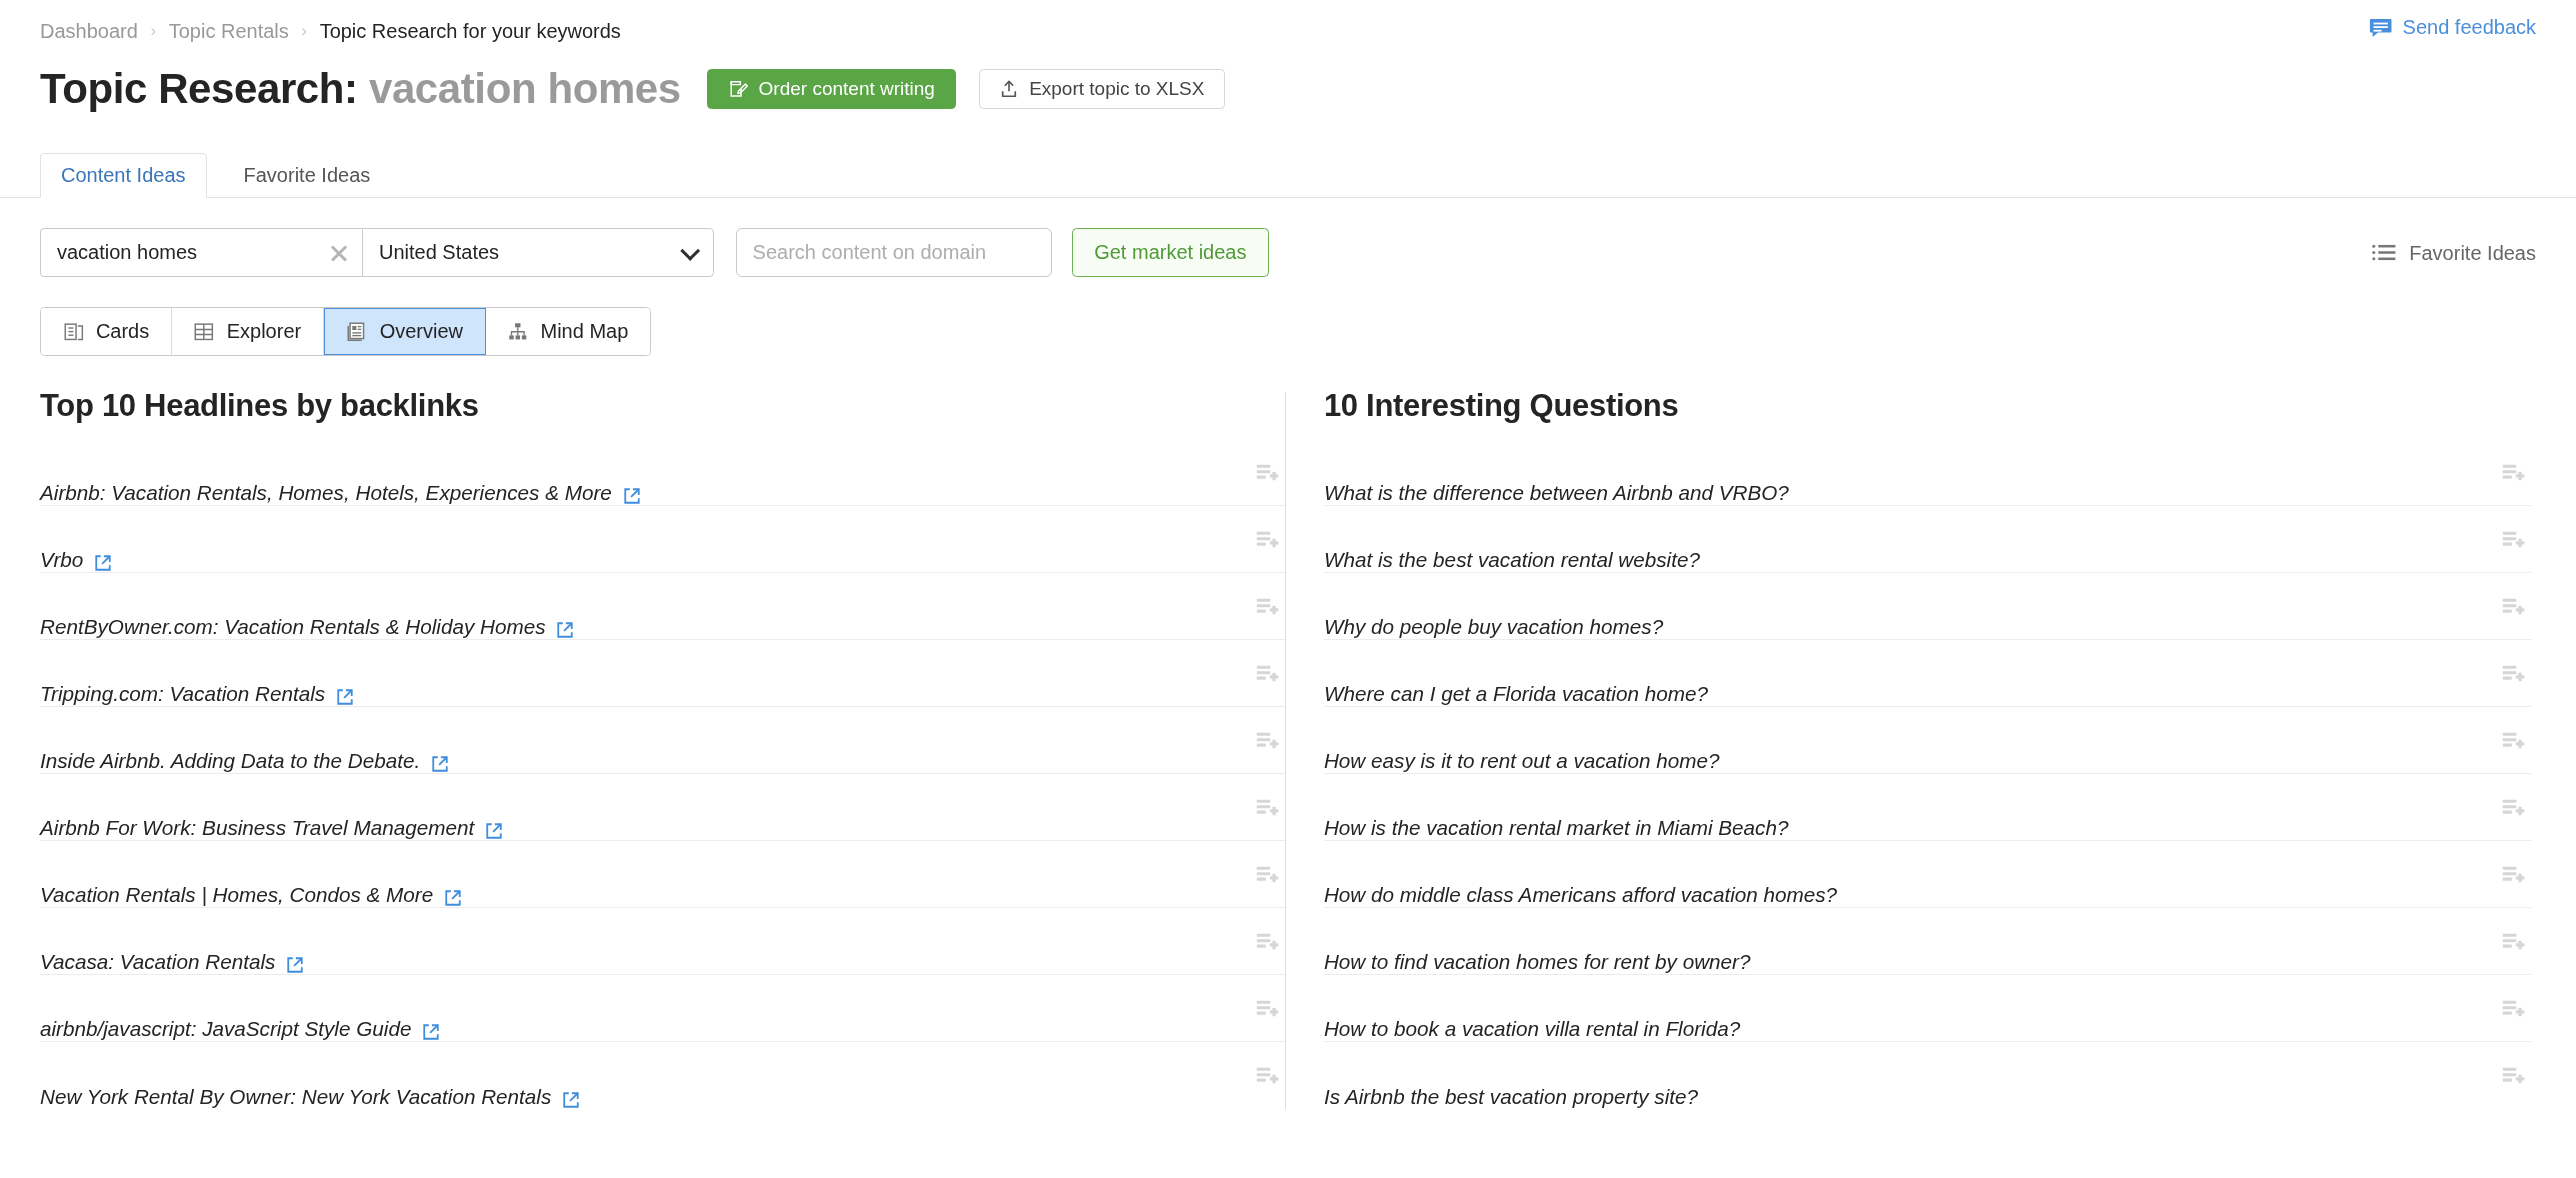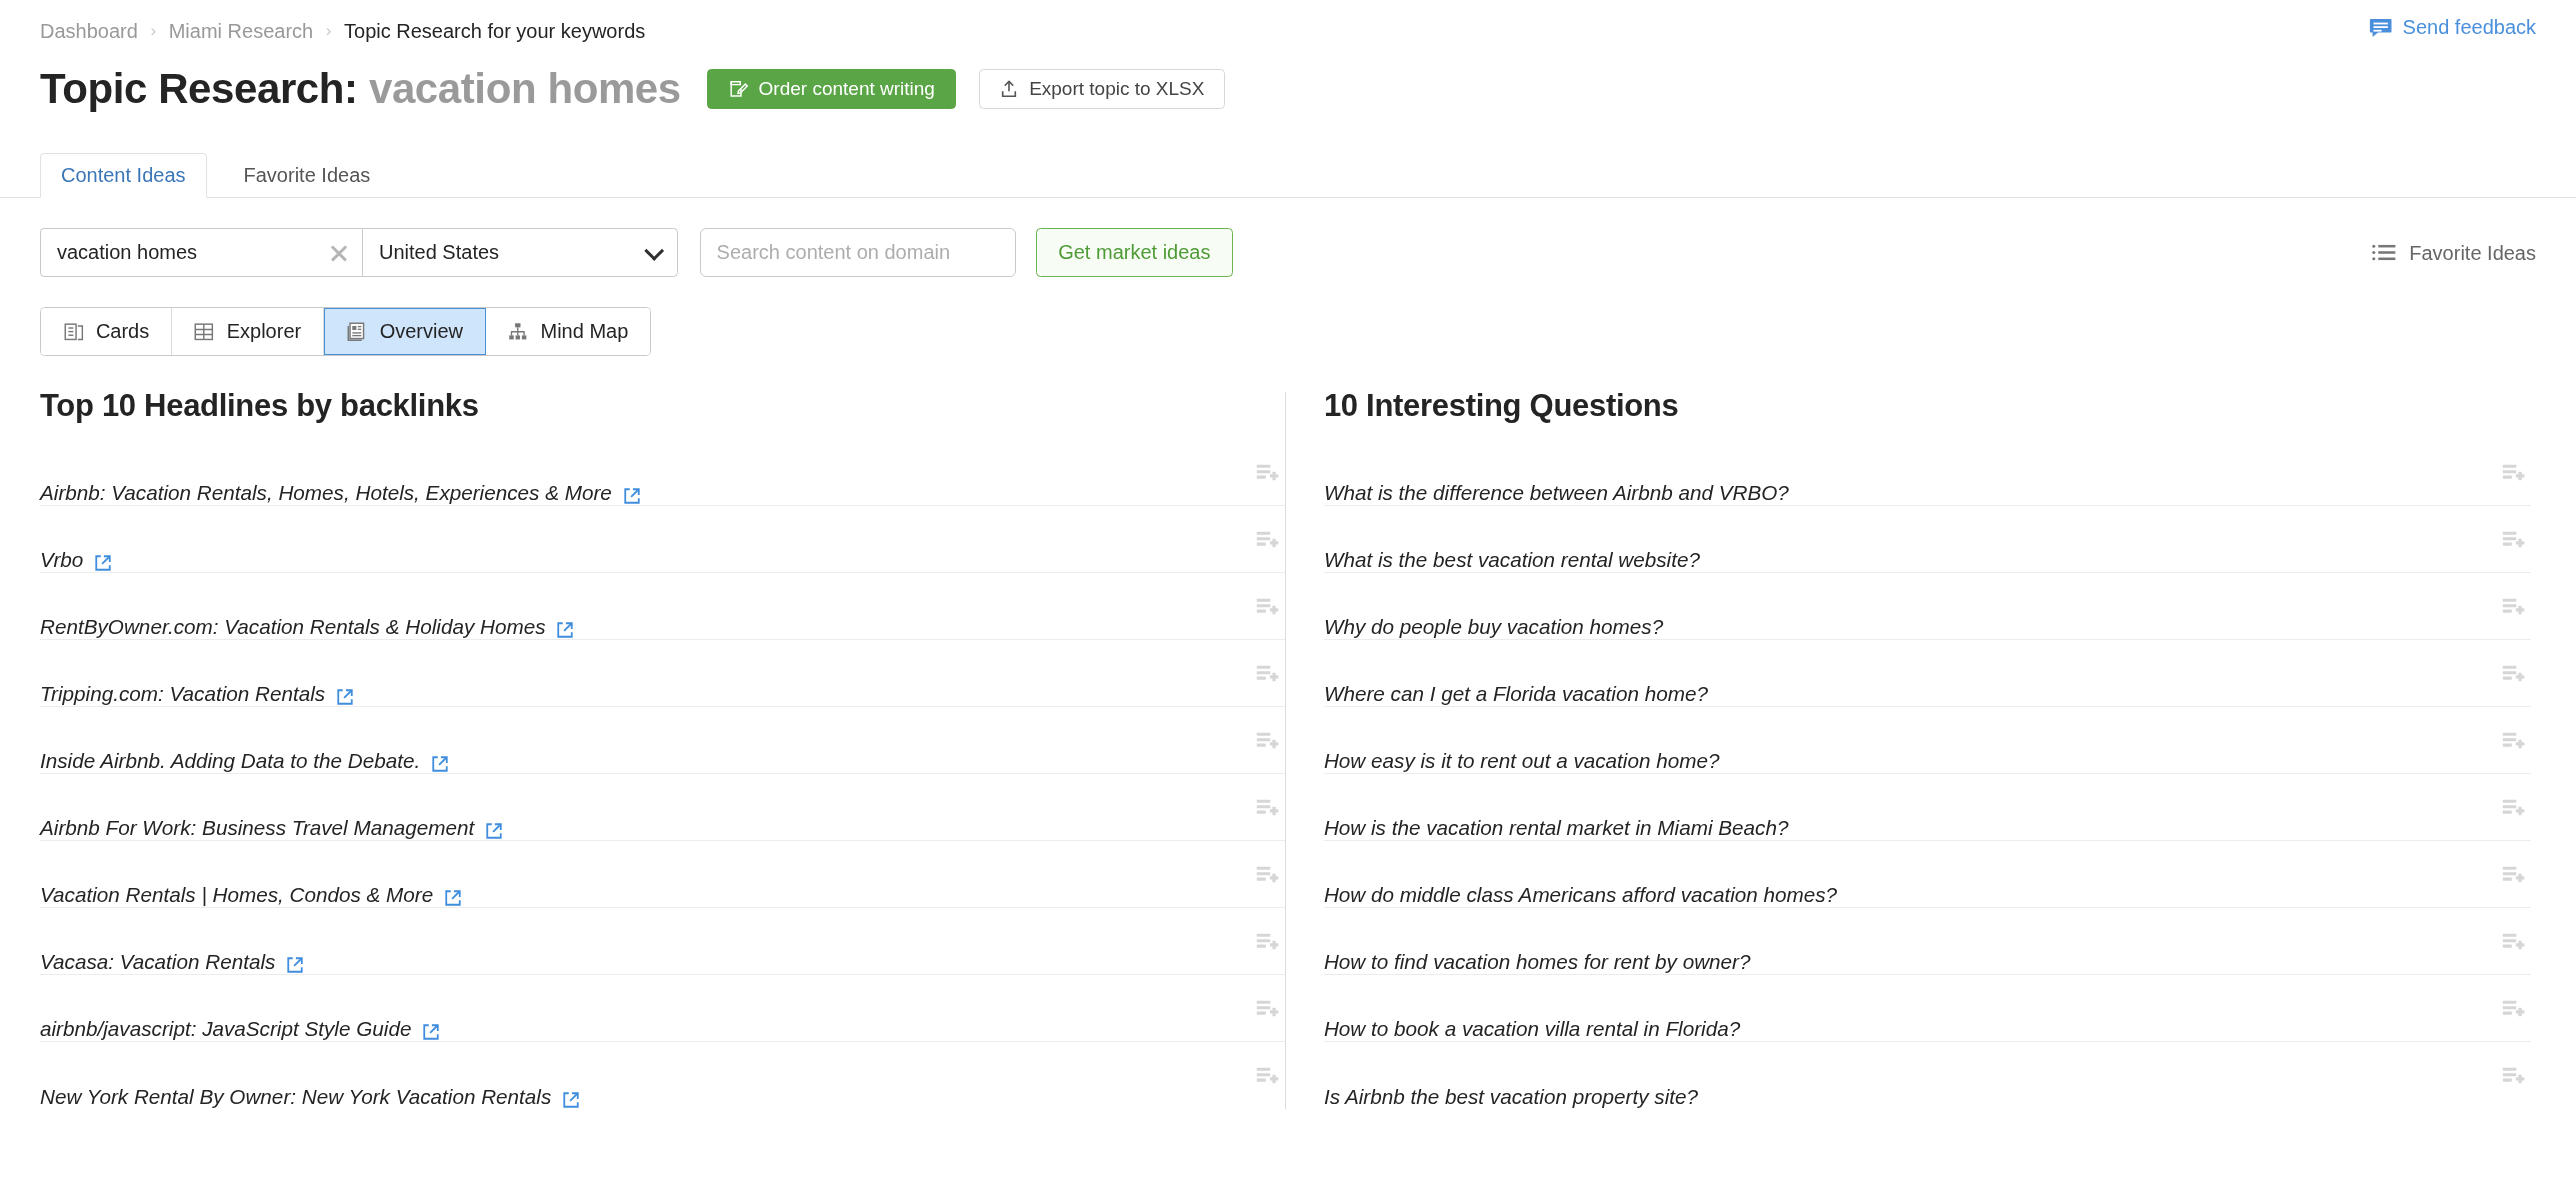--- a/index.html
+++ b/index.html
@@ -116,21 +116,21 @@
   }
   .clear-x:before, .clear-x:after {
     content:""; position:absolute; left:0; top:9px;
     width:20px; height:2.7px; background:#b6b6b6; border-radius:0.9px;
   }
   .clear-x:before { transform:rotate(45deg); }
   .clear-x:after  { transform:rotate(-45deg); }
 
   .dbfield {
     position:relative;
-    width:316px; height:49px;
+    width:352px; height:49px;
     border:0.9px solid #c9c9c9;
     border-radius:0 4.5px 4.5px 0;
     background:#ffffff;
     display:flex; align-items:center;
     padding: 0 40px 0 16px;
     font-size:20px; color:#242424;
     cursor:pointer; white-space:nowrap;
   }
   .chev {
     position:absolute; right:16px; top:50%;
@@ -236,21 +236,21 @@
   }
   .row-action svg { display:block; }
 </style>
 </head>
 <body>
 
 <div class="topbar">
   <div class="crumbs">
     <a class="crumb" href="#">Dashboard</a>
     <span class="crumb-sep">›</span>
-    <a class="crumb" href="#">Miami Research</a>
+    <a class="crumb" href="#">Topic Rentals</a>
     <span class="crumb-sep">›</span>
     <span class="crumb current">Topic Research for your keywords</span>
   </div>
 
   <div class="feedback">
     <span>
       <svg width="23.4" height="20" viewBox="0 0 26 22">
         <path d="M2 1h22a1 1 0 0 1 1 1v13a1 1 0 0 1-1 1H10l-6 5v-5H2a1 1 0 0 1-1-1V2a1 1 0 0 1 1-1z" fill="#4a8fdd"></path>
         <rect x="5" y="5" width="16" height="2" fill="#ffffff"></rect>
         <rect x="5" y="9" width="16" height="2" fill="#ffffff"></rect>

